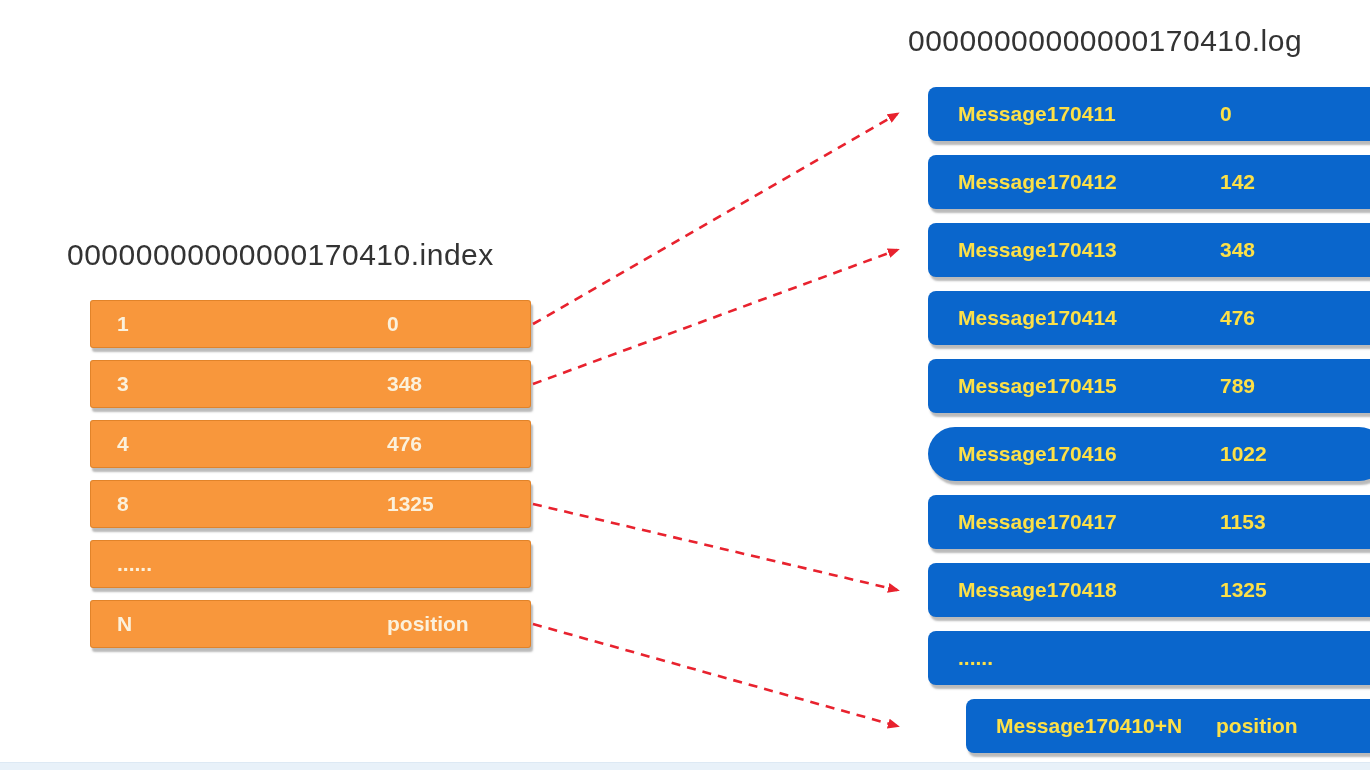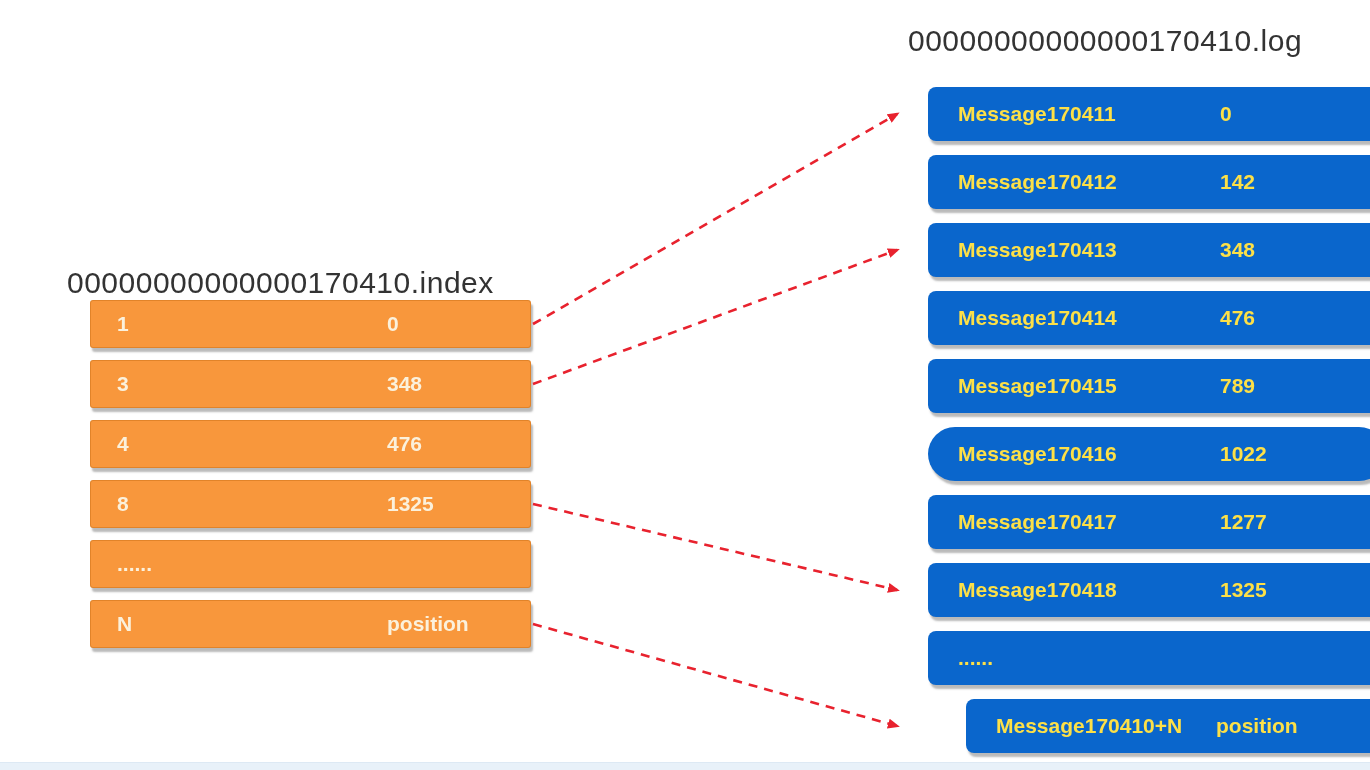--- a/index.html
+++ b/index.html
@@ -16,21 +16,21 @@
     overflow: hidden;
   }
   .file-title {
     position: absolute;
     color: #333333;
     font-size: 30px;
     font-weight: 400;
     letter-spacing: 0.5px;
     white-space: nowrap;
   }
-  #index-title { left: 67px; top: 238px; margin-top: 28px; }
+  #index-title { left: 67px; top: 238px; }
   #log-title   { left: 908px; top: 24px; }
 
   .row {
     position: absolute;
     box-sizing: border-box;
     font-size: 21px;
     font-weight: bold;
     white-space: nowrap;
   }
   .index-row {
@@ -144,21 +144,21 @@
       <div class="row log-row" style="top: 359px;">
         <span class="cell label">Message170415</span>
         <span class="cell offset">789</span>
       </div>
       <div class="row log-row" style="top: 427px; border-radius: 27px;">
         <span class="cell label">Message170416</span>
         <span class="cell offset">1022</span>
       </div>
       <div class="row log-row" style="top: 495px; padding-left: 8px;">
         <span class="cell label">Message170417</span>
-        <span class="cell offset">1277</span>
+        <span class="cell offset">1153</span>
       </div>
       <div class="row log-row" style="top: 563px; text-align: right;">
         <span class="cell label">Message170418</span>
         <span class="cell offset">1325</span>
       </div>
       <div class="row log-row" style="top: 631px;">
         <span class="cell label">......</span>
       </div>
       <div class="row log-row tight" style="top: 699px; margin-left: 38px;">
         <span class="cell label">Message170410+N</span>

